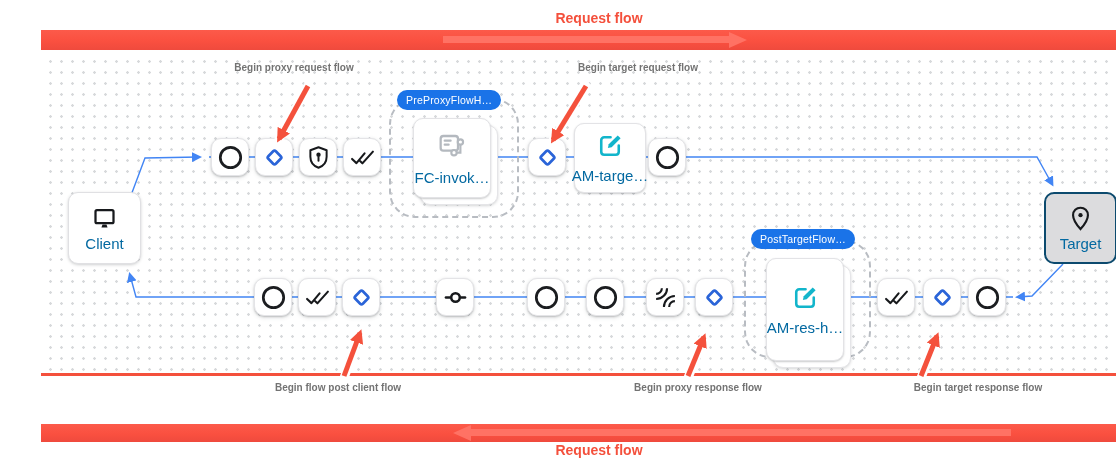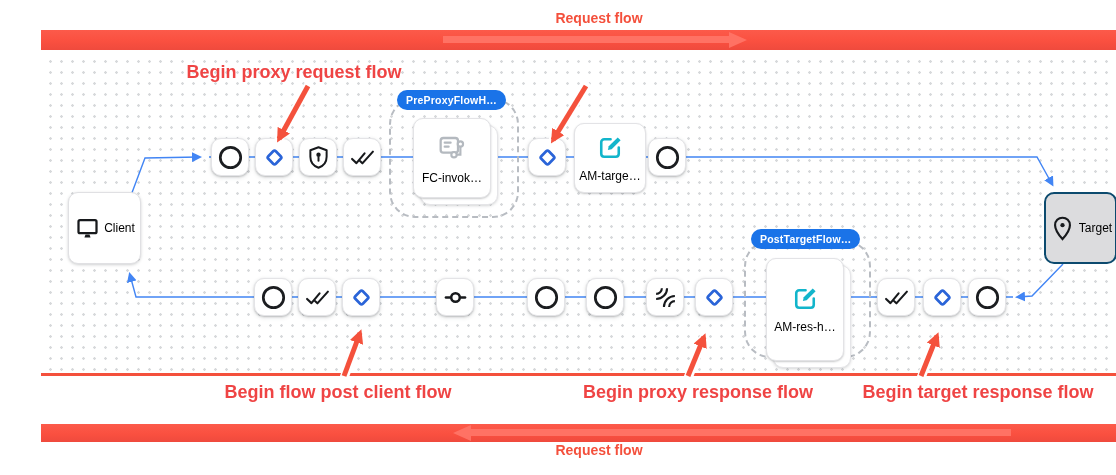--- a/index.html
+++ b/index.html
@@ -17,56 +17,56 @@
   .band.top{top:30px;height:20px;}
   .band.bottom{top:424px;height:18px;}
   .band-arrow-body{position:absolute;background:#ff7668;opacity:.9;z-index:0;}
   .tri{position:absolute;width:0;height:0;z-index:0;}
   .tri.right{border-top:8px solid transparent;border-bottom:8px solid transparent;border-left:18px solid #ff7668;opacity:.9;}
   .tri.left{border-top:8px solid transparent;border-bottom:8px solid transparent;border-right:18px solid #ff7668;opacity:.9;}
 
   .redline{position:absolute;left:0;top:373px;width:1116px;height:3px;background:#f4503c;z-index:1;}
 
   .flow-label{position:absolute;color:#f4503c;font-weight:bold;font-size:14px;transform:translateX(-50%);white-space:nowrap;z-index:7;}
-  .ann{position:absolute;color:#ef4444;font-weight:bold;font-size:18px;transform:translateX(-50%);white-space:nowrap;z-index:7;}
+  .ann{position:absolute;color:#737373;font-weight:bold;font-size:10px;transform:translateX(-50%);white-space:nowrap;z-index:7;}
 
   svg.overlay{position:absolute;left:0;top:0;width:1116px;height:475px;pointer-events:none;}
   .blue-layer{z-index:2;}
   .red-layer{z-index:6;}
 
   
   .step{position:absolute;width:38px;height:38px;background:#fff;border:1px solid #e4e4e7;border-radius:10px;
         box-shadow:0 1px 2px rgba(60,64,67,.28),0 1.5px 4px rgba(60,64,67,.12);
         display:flex;align-items:center;justify-content:center;z-index:4;box-sizing:border-box;}
   .step svg{width:25px;height:25px;display:block;}
 
   
-  .endpoint{position:absolute;width:73px;height:72px;border-radius:10px;display:flex;flex-direction:row;
+  .endpoint{position:absolute;width:73px;height:72px;border-radius:10px;display:flex;flex-direction:column;
             align-items:center;justify-content:center;gap:3px;z-index:4;font-size:13px;color:#1f1f1f;box-sizing:border-box;}
   .endpoint svg{width:27px;height:27px;display:block;}
   .endpoint.client{left:27px;top:192px;background:#fff;border:1px solid #e0e0e3;box-shadow:0 1px 3px rgba(60,64,67,.25);}
   .endpoint.target{left:1003px;top:192px;background:#dcdcde;border:2px solid #0c4a6e;}
 
   
   .dashed{position:absolute;border:2px dashed #b8bcc2;border-radius:26px;z-index:3;box-sizing:border-box;}
   .dashed.pre{left:348px;top:98px;width:130px;height:120px;}
   .dashed.post{left:703px;top:240px;width:127px;height:118px;}
 
-  .badge{position:absolute;background:#1a73e8;color:#fff;font-weight:bold;font-size:10.5px;letter-spacing:.2px;
+  .badge{position:absolute;background:#1a73e8;color:#fff;font-weight:normal;font-size:10.5px;letter-spacing:.2px;
          padding:4px 9px;border-radius:11px;z-index:5;white-space:nowrap;}
 
   
   .policy{position:absolute;z-index:4;box-sizing:border-box;}
   .policy.stack::before{content:"";position:absolute;left:7px;top:7px;width:100%;height:100%;background:#fff;
          border:1px solid #e5e5e8;border-radius:10px;box-shadow:0 1px 3px rgba(60,64,67,.22);box-sizing:border-box;}
   .policy .card{position:absolute;inset:0;background:#fff;border:1px solid #e3e3e6;border-radius:10px;
          display:flex;flex-direction:column;align-items:center;justify-content:center;gap:7px;
          box-shadow:0 1px 2px rgba(60,64,67,.28);box-sizing:border-box;}
   .policy .pic{width:28px;height:28px;display:block;}
-  .plabel{font-size:12px;color:#000000;white-space:nowrap;}
+  .plabel{font-size:15px;color:#0369a1;white-space:nowrap;}
   .sprite{position:absolute;width:0;height:0;overflow:hidden;}
 </style>
 </head>
 <body>
 
 <svg class="sprite" aria-hidden="true">
   <defs>
     <symbol id="i-circle" viewBox="0 0 24 24">
       <circle cx="12" cy="12" r="9.8" fill="none" stroke="#1b1d20" stroke-width="2.6"></circle>
     </symbol>
@@ -289,17 +289,18 @@
     <g stroke="#f4513c" stroke-width="5" fill="none">
       <path d="M267,86 L238,139" marker-end="url(#mred)"></path>
       <path d="M545,86 L512,140" marker-end="url(#mred)"></path>
       <path d="M303,376 L319,333" marker-end="url(#mred)"></path>
       <path d="M647,376 L663,337" marker-end="url(#mred)"></path>
       <path d="M880,376 L896,336" marker-end="url(#mred)"></path>
     </g>
   </svg>
 
   <div class="ann" style="left:253px;top:62px">Begin proxy request flow</div>
+  <div class="ann" style="left:597px;top:62px">Begin target request flow</div>
   <div class="ann" style="left:297px;top:382px">Begin flow post client flow</div>
   <div class="ann" style="left:657px;top:382px">Begin proxy response flow</div>
   <div class="ann" style="left:937px;top:382px">Begin target response flow</div>
 
 </div>
 
 </body></html>

